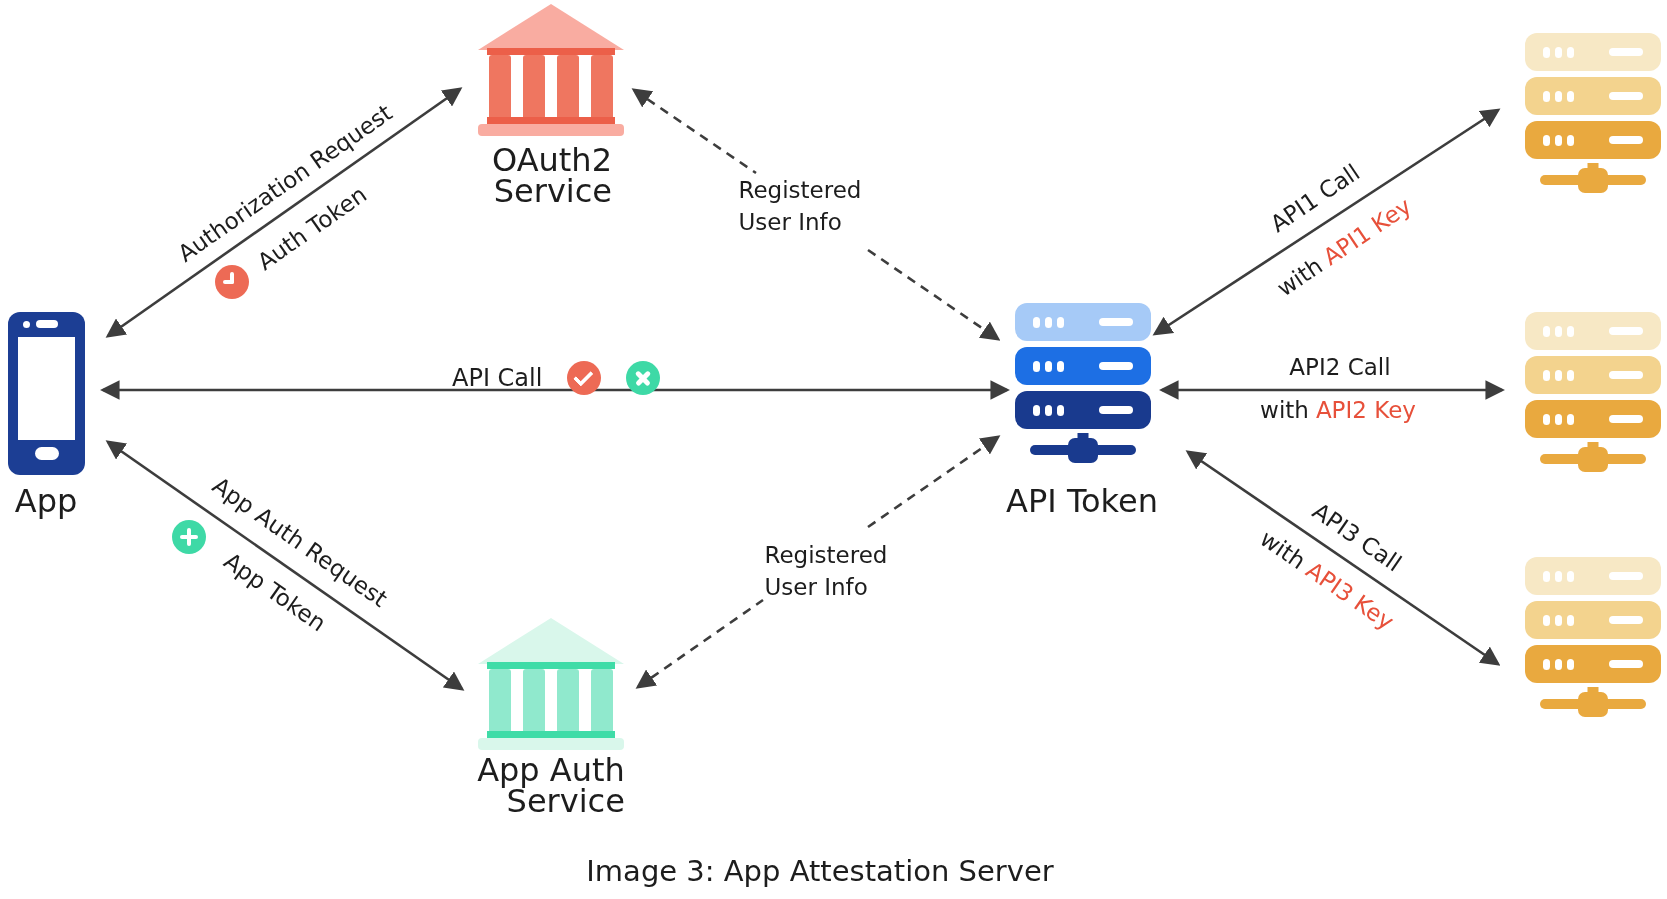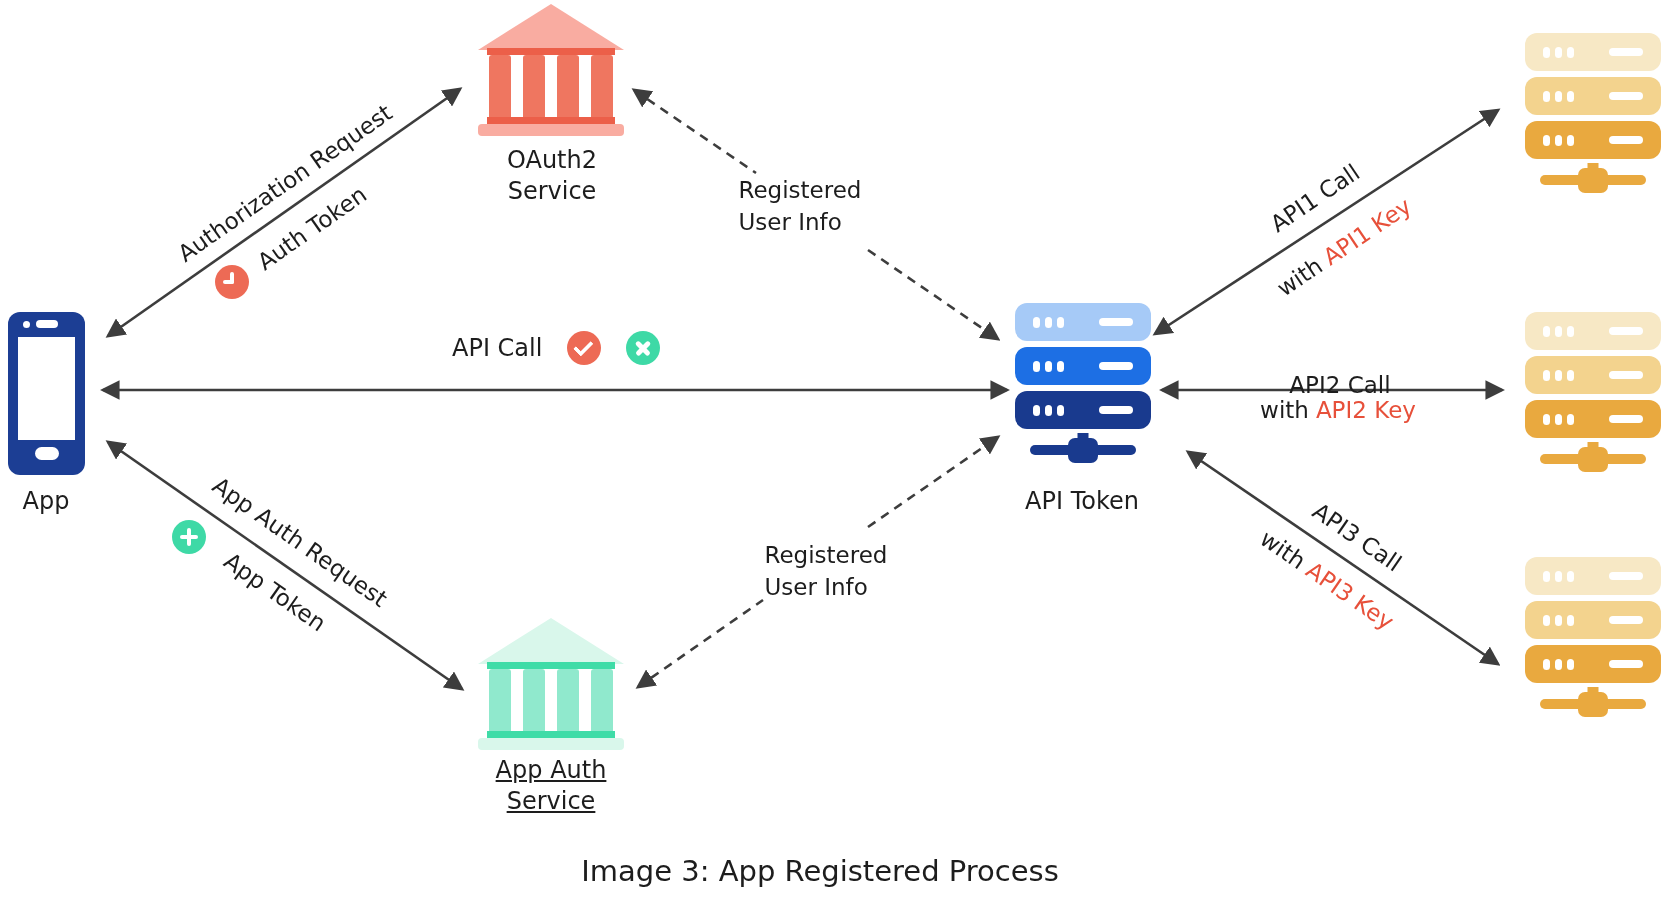--- a/index.html
+++ b/index.html
@@ -3,22 +3,22 @@
 <meta charset="utf-8">
 <style>
   html,body{margin:0;padding:0;background:#fff;}
   .canvas{
     position:relative;width:1667px;height:899px;background:#ffffff;overflow:hidden;
     font-family:"DejaVu Sans","Liberation Sans",sans-serif;color:#1d1d1d;
   }
   svg.arrows{position:absolute;left:0;top:0;width:1667px;height:899px;}
 
   
-  .node-label{position:absolute;transform:translate(-50%,-50%);text-align:center;
-    font-size:24px;line-height:31px;color:#1d1d1d;white-space:nowrap;}
+  .node-label{position:absolute;transform:translate(-50%,-50%);text-align:right;
+    font-size:32px;line-height:31px;color:#1d1d1d;white-space:nowrap;}
   .node-label span{display:block;}
   .edge-label{position:absolute;font-size:23px;color:#1d1d1d;white-space:nowrap;
     transform:translate(-50%,-50%) rotate(var(--rot,0deg));}
   .edge-label.stacked{line-height:32px;}
   .edge-label.stacked span{display:block;}
   .with-word{margin-right:7px;}
   .key-word{color:#e7503a;}
   .caption{position:absolute;left:820px;top:871px;transform:translate(-50%,-50%);
     font-size:29px;color:#1d1d1d;white-space:nowrap;}
 
@@ -78,21 +78,21 @@
   .cross-shape::before{transform:rotate(45deg);}
   .cross-shape::after{transform:rotate(-45deg);}
   .plus-shape{position:relative;display:block;width:18px;height:18px;}
   .plus-shape::before{content:"";position:absolute;left:6.8px;top:0;width:4.5px;height:18px;border-radius:2.5px;background:#fff;}
   .plus-shape::after{content:"";position:absolute;left:0;top:6.8px;width:18px;height:4.5px;border-radius:2.5px;background:#fff;}
   .clock-shape{position:relative;display:block;width:34px;height:34px;}
   .clock-shape .hand-v{position:absolute;left:50%;margin-left:-2.2px;top:7px;width:4.5px;height:12px;border-radius:2.5px;background:#fff;}
   .clock-shape .hand-h{position:absolute;left:8px;top:14.8px;width:11px;height:4.5px;border-radius:2.5px;background:#fff;}
 
   
-  .api-call-group{position:absolute;left:452px;top:331px;display:flex;align-items:center;gap:25px;font-size:24px;}
+  .api-call-group{position:absolute;left:452px;top:361px;display:flex;align-items:center;gap:25px;font-size:24px;}
 </style>
 </head>
 <body>
 
 <div class="canvas">
 
   <svg class="arrows" viewBox="0 0 1667 899">
     <defs>
       <marker id="ah" viewBox="0 0 10 10" refX="8.5" refY="5" markerWidth="7.5" markerHeight="7.5" orient="auto-start-reverse">
         <path d="M0,0 L10,5 L0,10 Z" fill="#3d3d3d"></path>
@@ -144,21 +144,21 @@
   <div class="temple mint" style="left:478px;top:618px;">
     <div class="roof"></div>
     <div class="beam top"></div>
     <div class="col c1"></div>
     <div class="col c2"></div>
     <div class="col c3"></div>
     <div class="col c4"></div>
     <div class="beam bottom"></div>
     <div class="plinth"></div>
   </div>
-  <div class="node-label" style="left:551px;top:786px;text-decoration:underline;">
+  <div class="node-label" style="left:551px;top:786px;">
     <span>App Auth</span>
     <span>Service</span>
   </div>
 
   <div class="server-stack blue" style="left:1015px;top:303px;">
     <div class="unit u1">
         <span class="dots">
           <i></i>
           <i></i>
           <i></i>
@@ -315,25 +315,25 @@
   <div class="edge-label stacked" style="left:826px;top:571px;">
     <span>Registered</span>
     <span>User Info</span>
   </div>
 
   <div class="edge-label" style="left:1315px;top:198px;--rot:-34deg;">API1 Call</div>
   <div class="edge-label" style="left:1344px;top:247px;--rot:-34deg;">
     <span class="with-word">with</span><span class="key-word">API1 Key</span>
   </div>
 
-  <div class="edge-label" style="left:1340px;top:385px;text-align:right;">API2 Call</div>
+  <div class="edge-label" style="left:1340px;top:367px;text-align:right;">API2 Call</div>
   <div class="edge-label" style="left:1338px;top:410px;">
     <span class="with-word">with</span><span class="key-word">API2 Key</span>
   </div>
 
   <div class="edge-label" style="left:1357px;top:537px;--rot:34.5deg;">API3 Call</div>
   <div class="edge-label" style="left:1327px;top:580px;--rot:34.5deg;">
     <span class="with-word">with</span><span class="key-word">API3 Key</span>
   </div>
 
-  <div class="caption">Image 3: App Registered Process</div>
+  <div class="caption">Image 3: App Attestation Server</div>
 
 </div>
 
 </body></html>

